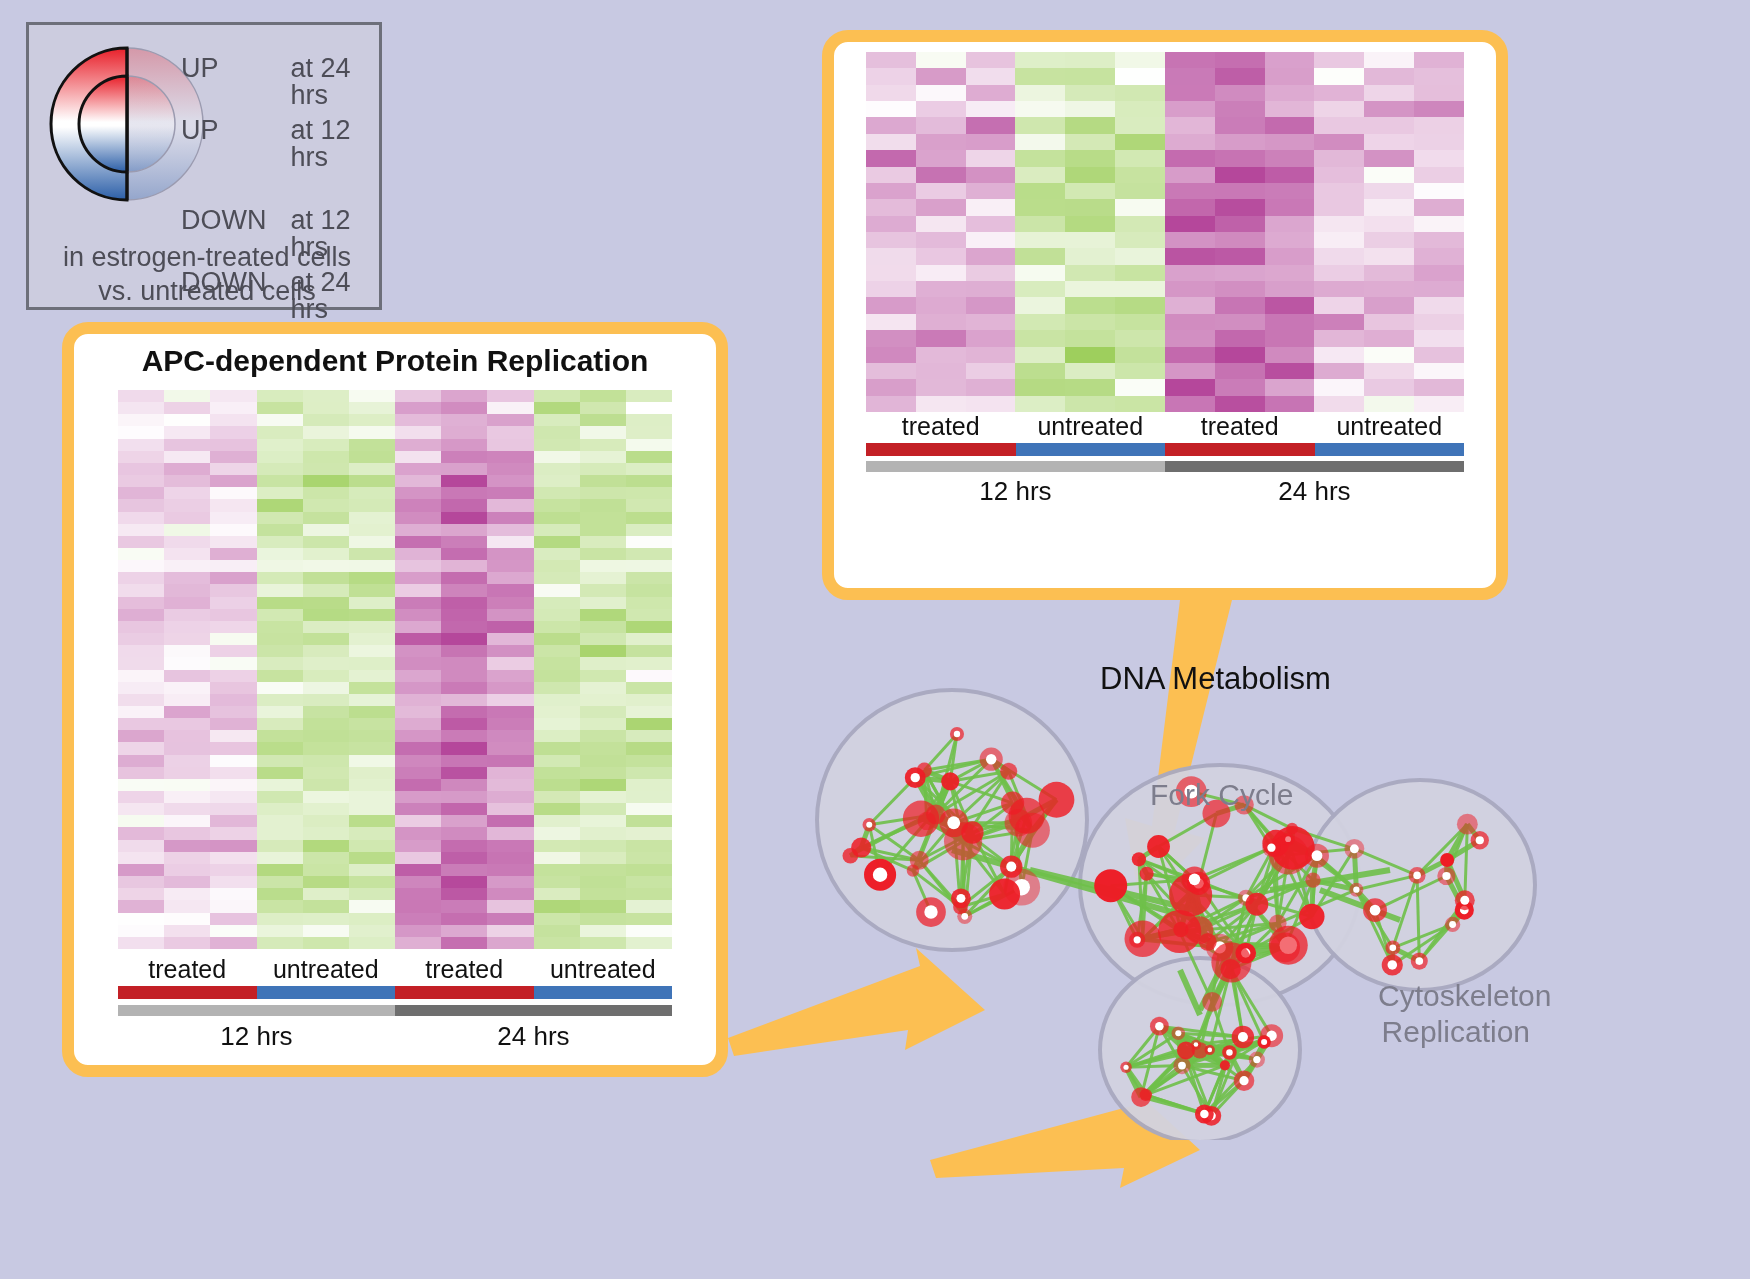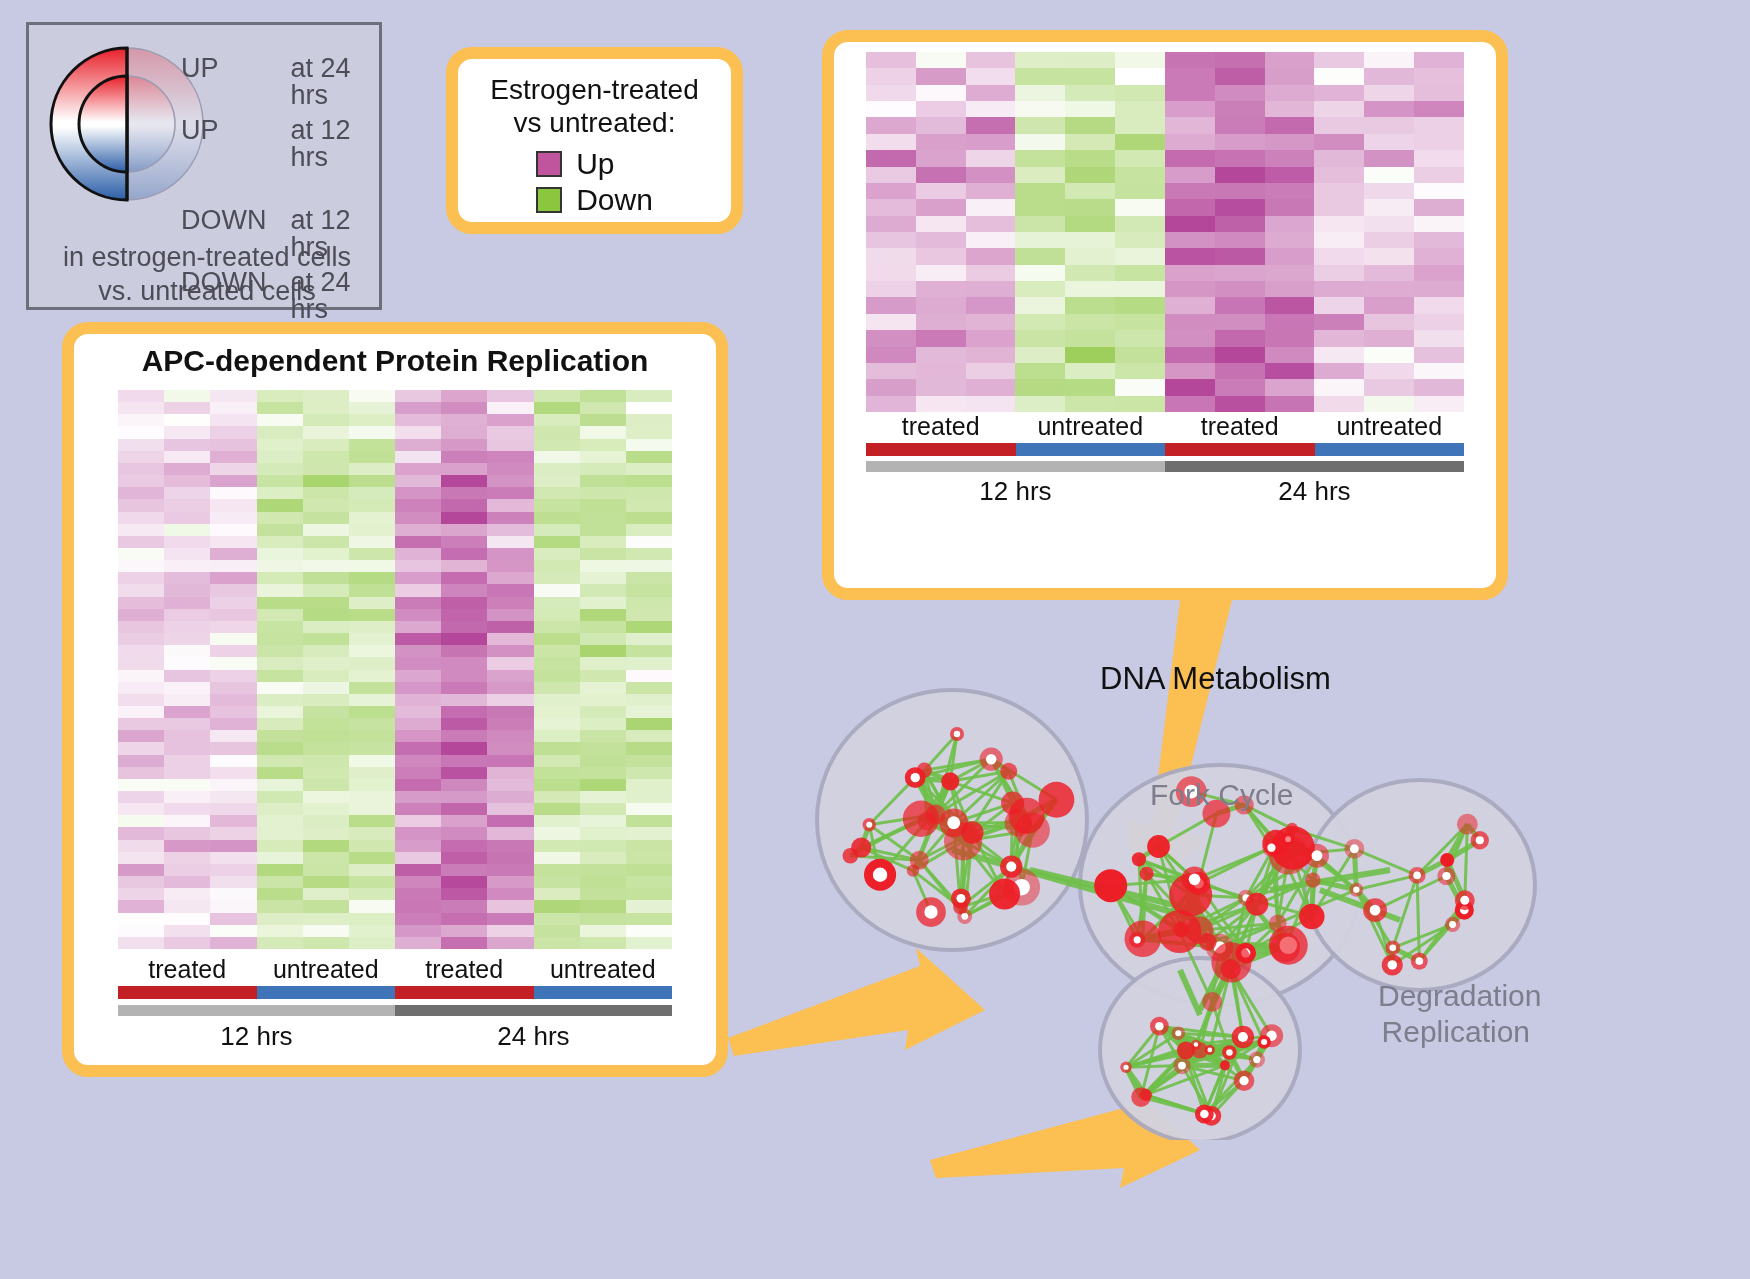--- a/index.html
+++ b/index.html
@@ -132,38 +132,20 @@
         <span class="wl-a">DOWN</span>
         <span class="wl-b">at 24 hrs</span>
       </div>
     </div>
     <div id="wheel-caption">
       <div>in estrogen-treated cells</div>
       <div>vs. untreated cells</div>
     </div>
   </div>
 
-  <div id="legend-panel" class="opanel">
-    <div id="legend-inner">
-      <div id="legend-title">
-        <div>Estrogen-treated</div>
-        <div>vs untreated:</div>
-      </div>
-      <div class="legend-rows">
-        <div class="legend-row">
-          <span class="swatch" style="background:#c0559e"></span>
-          <span class="legend-label">Up</span>
-        </div>
-        <div class="legend-row">
-          <span class="swatch" style="background:#8cc63e"></span>
-          <span class="legend-label">Down</span>
-        </div>
-      </div>
-    </div>
-  </div>
 
   <div id="rf-panel" class="opanel">
     <div id="rf-heat" class="heat" style="margin: 10px 32px 0px; height: 360px; grid-template-columns: repeat(12, 1fr); grid-template-rows: repeat(22, 1fr);">
         <div class="hcell" style="background:#e5bfdc"></div>
         <div class="hcell" style="background:#f8fbf3"></div>
         <div class="hcell" style="background:#e7c3de"></div>
         <div class="hcell" style="background:#deefc8"></div>
         <div class="hcell" style="background:#ddeec6"></div>
         <div class="hcell" style="background:#f1f8e7"></div>
         <div class="hcell" style="background:#c774b3"></div>
@@ -1545,19 +1527,19 @@
         <circle cx="442.90457214012065" cy="416.97222980621956" r="11.180752743484225" fill="#ee1c25" opacity="0.84"></circle>
         <circle cx="442.90457214012065" cy="416.97222980621956" r="5.0313387345679015" fill="#ffffff"></circle>
         <circle cx="429.44078622224424" cy="432.4939598387834" r="7.277610596707818" fill="#ee1c25" opacity="0.87"></circle>
         <circle cx="429.44078622224424" cy="432.4939598387834" r="3.2749247685185185" fill="#ffffff"></circle>
       </svg>
   </div>
 
   <div class="cluster-label" id="lbl-dna">DNA Metabolism</div>
   <div class="cluster-label" id="lbl-cellcycle">Fork Cycle</div>
   <div class="cluster-label" id="lbl-micro">
-    <div>Degradation</div>
+    <div>Cytoskeleton</div>
     <div>Replication</div>
   </div>
   <div class="cluster-label" id="lbl-ubq">
   </div>
 
 </div>
 
 </body></html>

